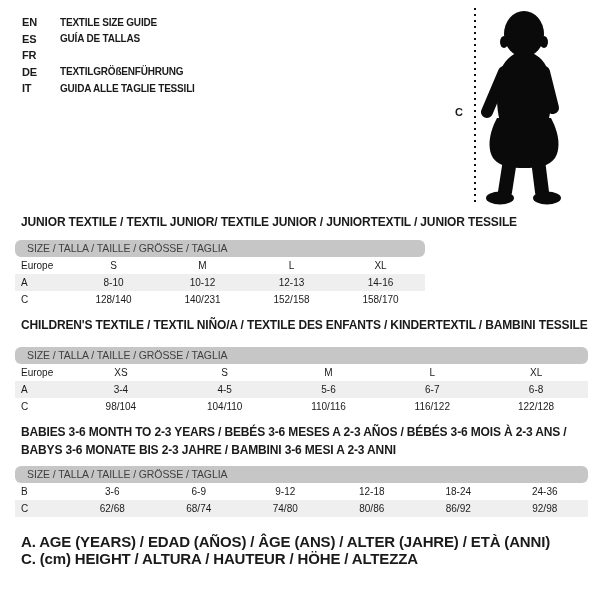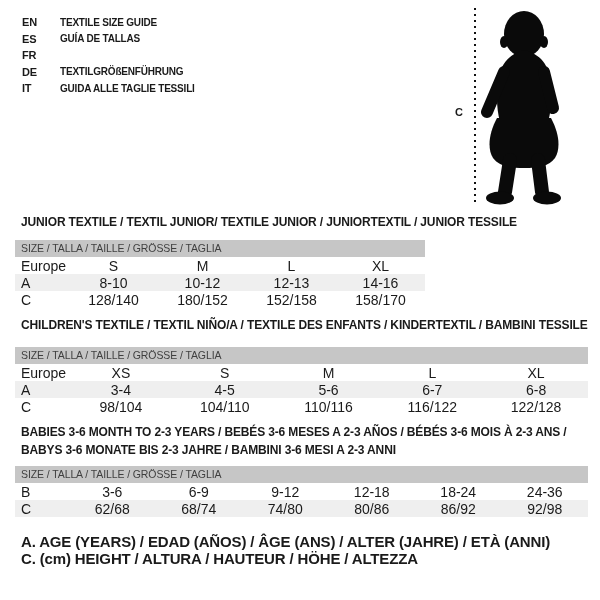--- a/index.html
+++ b/index.html
@@ -16,22 +16,22 @@
   .dash-line{position:absolute;left:474px;top:8px;width:2px;height:198px;
     background:repeating-linear-gradient(to bottom,#111 0 2.5px,transparent 2.5px 6px);}
   .fig-label{position:absolute;left:455px;top:106px;font-size:11px;font-weight:bold;}
   .fig-svg{position:absolute;left:479px;top:8px;}
   
   .sec-title{position:absolute;left:21px;font-size:12px;font-weight:bold;letter-spacing:-0.15px;line-height:17.5px;white-space:nowrap;}
   .tbl{position:absolute;left:15px;}
   .tbl.narrow{width:410px;}
   .tbl.wide{width:573px;}
   .thead{height:17px;line-height:17px;background:#c6c6c6;color:#3f3f3f;
-    font-size:10.5px;padding-left:6px;letter-spacing:-0.1px;}
-  .trow{display:flex;height:17px;align-items:center;font-size:14px;}
+    font-size:10.5px;padding-left:12px;letter-spacing:-0.1px;border-radius:6px;}
+  .trow{display:flex;height:17px;align-items:center;font-size:10px;}
   .trow.stripe{background:#efefef;}
   .c0{width:48px;padding-left:6px;}
   .c{flex:1;text-align:center;}
   
   .footnotes{position:absolute;left:21px;top:533px;}
   .fn-line{font-size:15px;font-weight:bold;letter-spacing:-0.15px;line-height:17.2px;white-space:nowrap;}
 </style>
 </head>
 <body>
 
@@ -90,21 +90,21 @@
     <div class="trow stripe">
       <span class="c0">A</span>
       <span class="c">8-10</span>
       <span class="c">10-12</span>
       <span class="c">12-13</span>
       <span class="c">14-16</span>
     </div>
     <div class="trow">
       <span class="c0">C</span>
       <span class="c">128/140</span>
-      <span class="c">180/152</span>
+      <span class="c">140/231</span>
       <span class="c">152/158</span>
       <span class="c">158/170</span>
     </div>
   </div>
 
   <div class="sec-title" style="top:317px">CHILDREN'S TEXTILE / TEXTIL NIÑO/A / TEXTILE DES ENFANTS / KINDERTEXTIL / BAMBINI TESSILE</div>
   <div class="tbl wide" style="top:347px">
     <div class="thead">SIZE / TALLA / TAILLE / GRÖSSE / TAGLIA</div>
     <div class="trow">
       <span class="c0">Europe</span>

